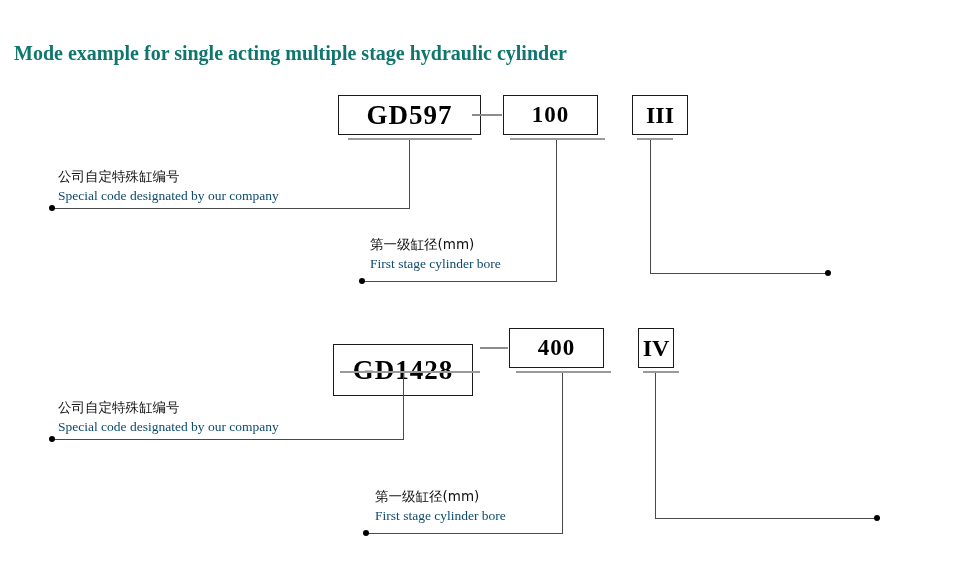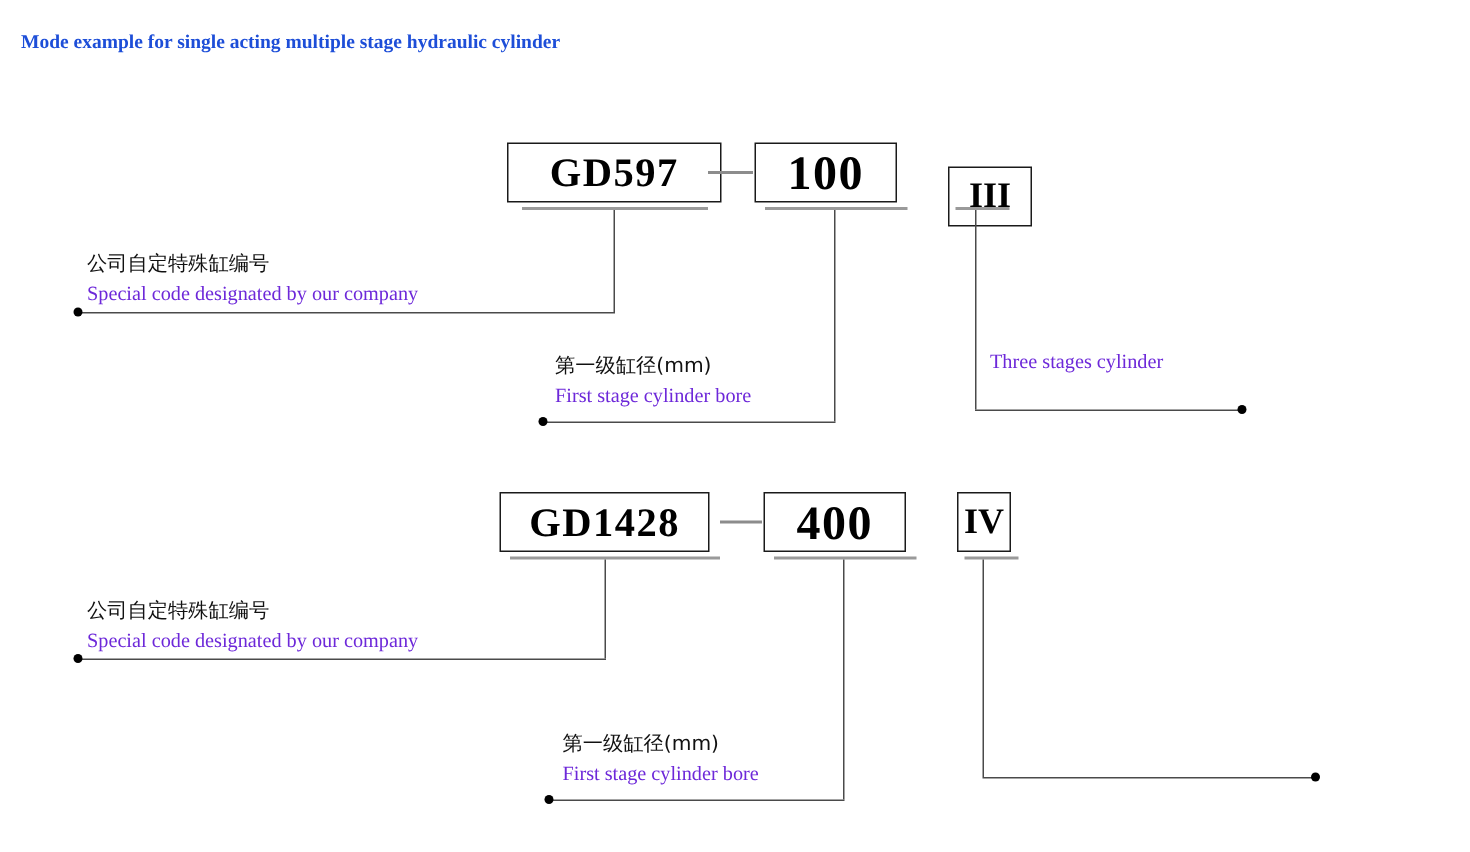--- a/index.html
+++ b/index.html
@@ -20,38 +20,38 @@
        #b4dcf1 50%, #d3eaf7 66%, #e9f4fb 80%, #f7fbfe 92%, #ffffff 100%);
   }
   .banner-title{
     position:absolute;left:10px;top:50%;transform:translateY(-50%);
     color:#ffffff;font-family:"DejaVu Sans", sans-serif;
     font-size:16px;font-weight:bold;letter-spacing:1px;
     white-space:nowrap;
     text-shadow:0 1px 1px rgba(0,60,110,.45);
   }
   .subtitle{
-    position:absolute;left:14px;top:20px;
+    position:absolute;left:14px;top:42px;
     font-family:"Liberation Serif", serif;
-    font-size:13px;font-weight:bold;color:#1d4ed8;
+    font-size:20px;font-weight:bold;color:#0f766e;
     white-space:nowrap;
   }
 
   
   .mbox{
     position:absolute;
     border:1.5px solid #1a1a1a;
     background:#ffffff;
     display:flex;align-items:center;justify-content:center;
     font-family:"Liberation Serif", serif;
     font-weight:bold;color:#000;
     box-sizing:border-box;
   }
   .mbox.code{font-size:27px;letter-spacing:1px;}
-  .mbox.bore{font-size:32px;letter-spacing:1px;text-align:center;}
+  .mbox.bore{font-size:23px;letter-spacing:1px;text-align:center;}
   .mbox.stage{font-size:24px;letter-spacing:0px;}
 
   
   .shadowbar{position:absolute;background:#9a9a9a;height:2px;}
 
   
   .dash{position:absolute;background:#8c8c8c;height:2px;}
 
   
   .vline{position:absolute;background:#4a4a4a;width:1px;}
@@ -62,41 +62,41 @@
   }
 
   
   .anno{position:absolute;white-space:nowrap;}
   .anno .cn{
     font-family:"DejaVu Sans", sans-serif;
     font-size:13.5px;color:#111;line-height:17px;
   }
   .anno .en{
     font-family:"Liberation Serif", serif;
-    font-size:13.5px;color:#6d28d9;line-height:17px;
+    font-size:13.5px;color:#0c4a6e;line-height:17px;
     margin-top:2px;
     text-align:center;
   }
 </style>
 </head>
 <body>
 
 <div id="stage">
 
   <div class="subtitle">Mode example for single acting multiple stage hydraulic cylinder</div>
 
   <div class="mbox code" style="left:338px;top:95px;width:143px;height:40px;">GD597</div>
   <div class="shadowbar" style="left:348px;top:138px;width:124px;"></div>
 
   <div class="dash" style="left:472px;top:114px;width:30px;"></div>
 
   <div class="mbox bore" style="left:503px;top:95px;width:95px;height:40px;">100</div>
   <div class="shadowbar" style="left:510px;top:138px;width:95px;"></div>
 
-  <div class="mbox stage" style="left:632px;top:111px;width:56px;height:40px;">III</div>
+  <div class="mbox stage" style="left:632px;top:95px;width:56px;height:40px;">III</div>
   <div class="shadowbar" style="left:637px;top:138px;width:36px;"></div>
 
   <div class="vline" style="left:409px;top:140px;height:68px;"></div>
   <div class="hline" style="left:54px;top:208px;width:356px;"></div>
   <div class="dot" style="left:49px;top:205px;"></div>
   <div class="anno" style="left:58px;top:168px;">
     <div class="cn">公司自定特殊缸编号</div>
     <div class="en">Special code designated by our company</div>
   </div>
 
@@ -105,24 +105,23 @@
   <div class="dot" style="left:359px;top:278px;"></div>
   <div class="anno" style="left:370px;top:236px;">
     <div class="cn">第一级缸径(mm)</div>
     <div class="en">First stage cylinder bore</div>
   </div>
 
   <div class="vline" style="left:650px;top:140px;height:133px;"></div>
   <div class="hline" style="left:650px;top:273px;width:178px;"></div>
   <div class="dot" style="left:825px;top:270px;"></div>
   <div class="anno" style="left:660px;top:230px;">
-    <div class="en">Three stages cylinder</div>
   </div>
 
-  <div class="mbox code" style="left:333px;top:328px;width:140px;height:40px;">GD1428</div>
+  <div class="mbox code" style="left:333px;top:344px;width:140px;height:52px;">GD1428</div>
   <div class="shadowbar" style="left:340px;top:371px;width:140px;"></div>
 
   <div class="dash" style="left:480px;top:347px;width:28px;"></div>
 
   <div class="mbox bore" style="left:509px;top:328px;width:95px;height:40px;">400</div>
   <div class="shadowbar" style="left:516px;top:371px;width:95px;"></div>
 
   <div class="mbox stage" style="left:638px;top:328px;width:36px;height:40px;">IV</div>
   <div class="shadowbar" style="left:643px;top:371px;width:36px;"></div>
 

